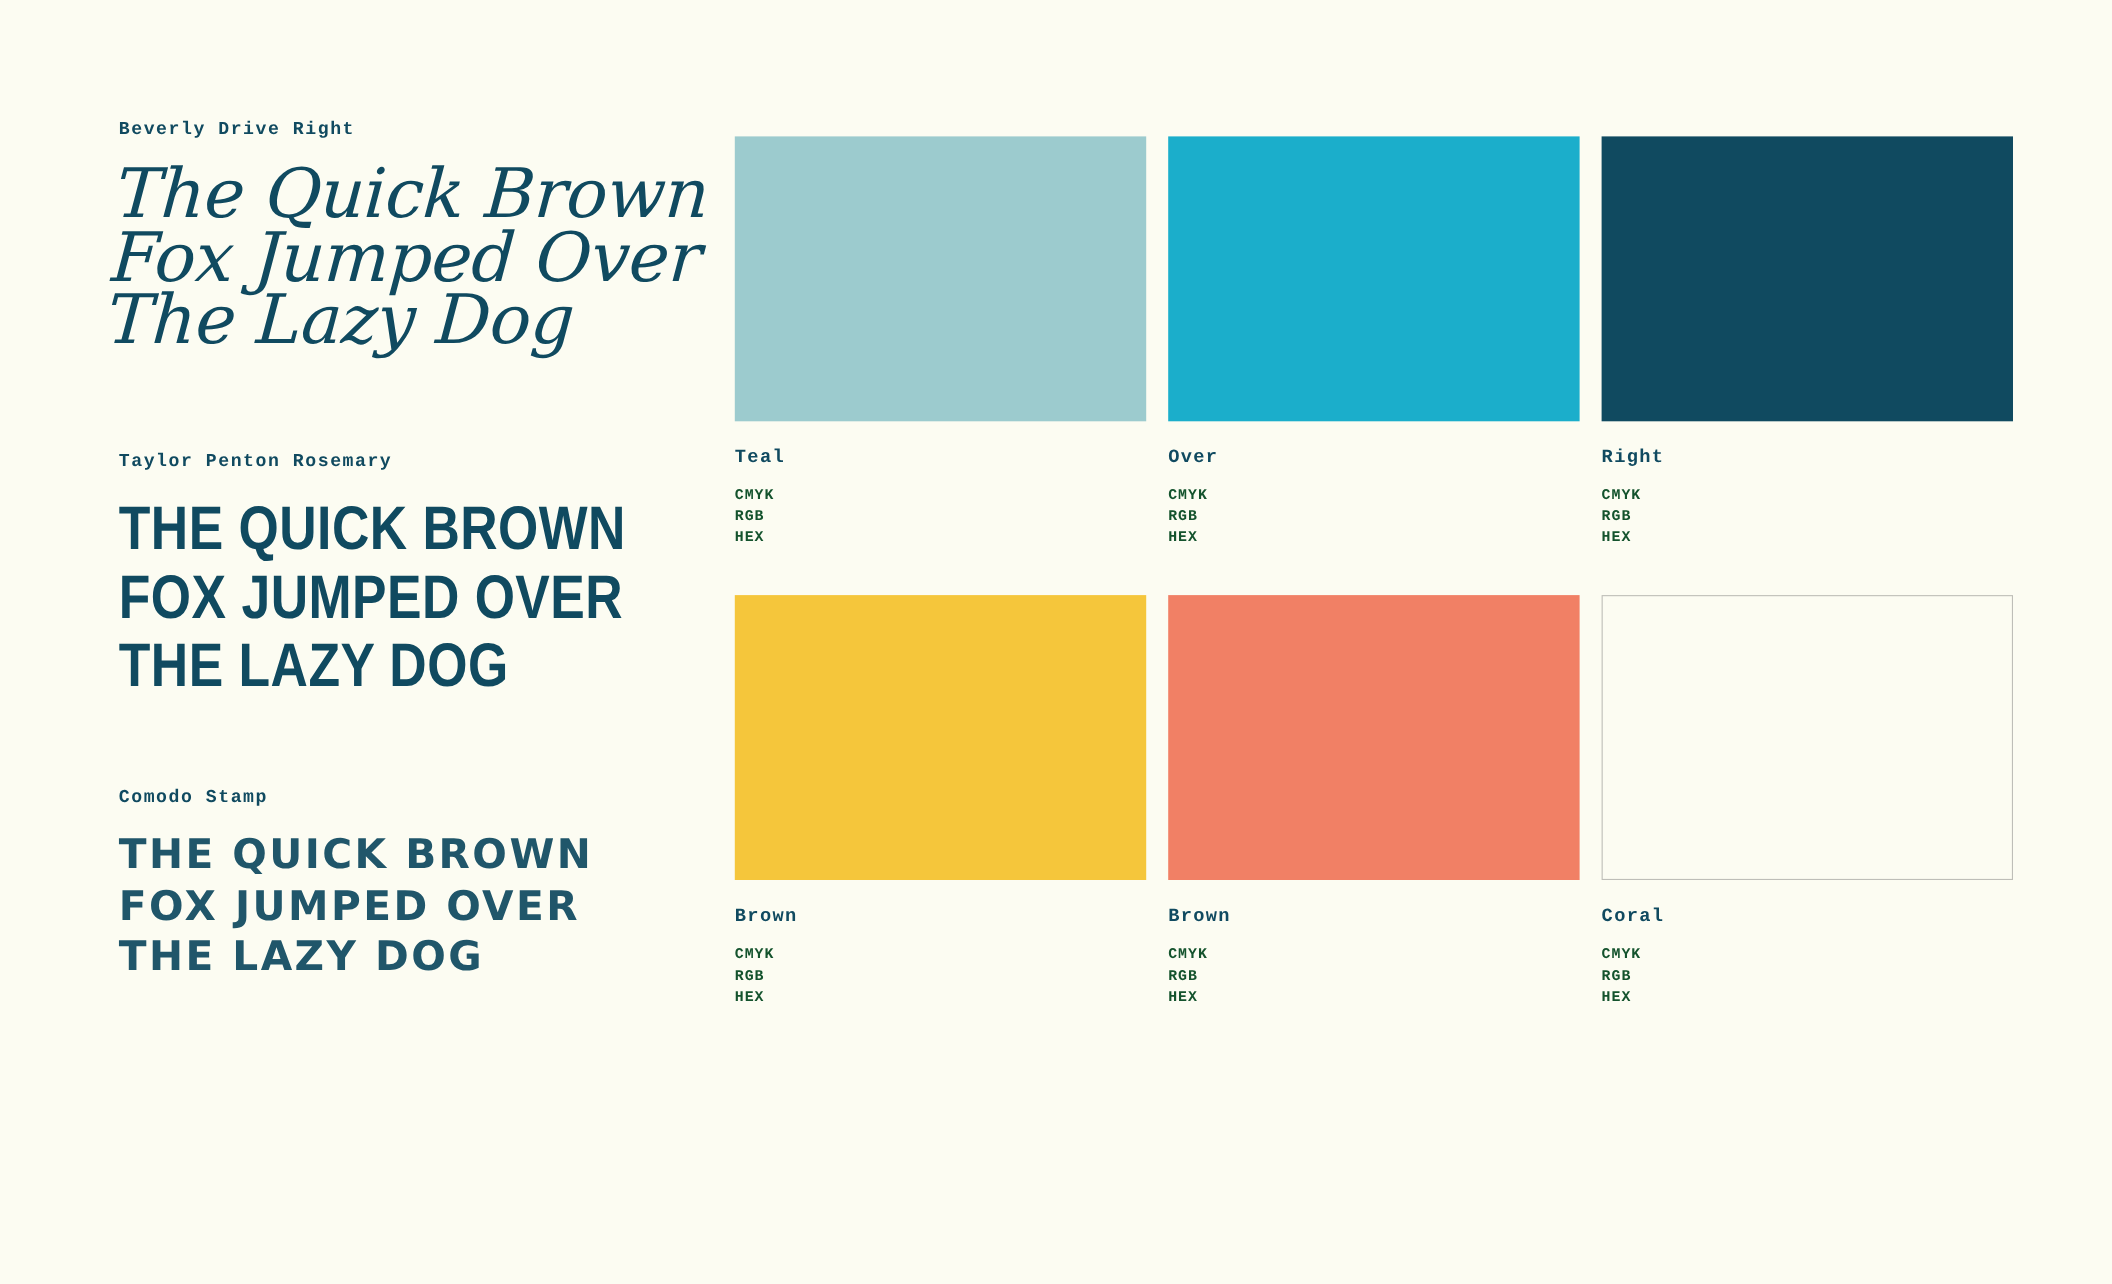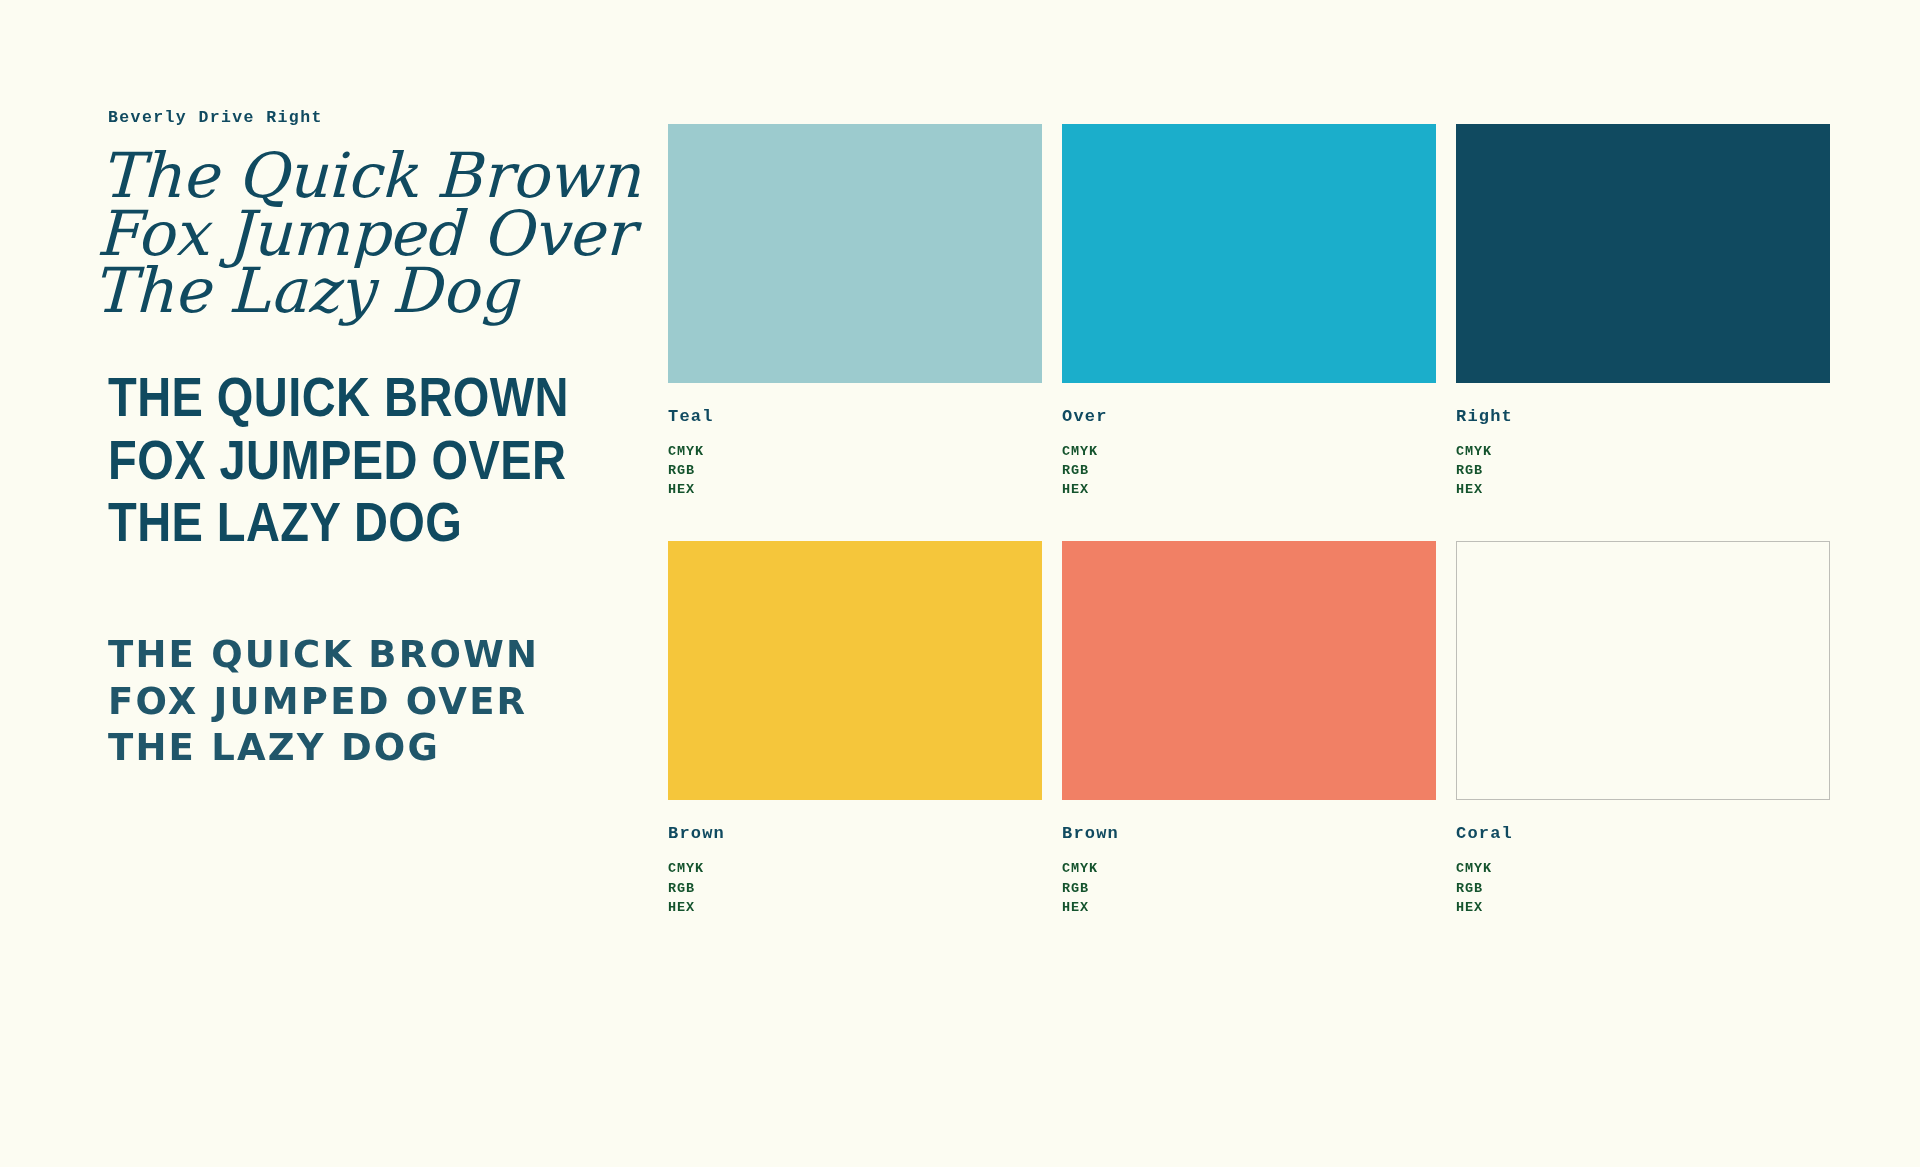--- a/index.html
+++ b/index.html
@@ -74,21 +74,21 @@
     font-weight:700;
     font-size:37px;
     line-height:1.26;
     letter-spacing:2.2px;
     color:#104A60;
     opacity:0.93;
     white-space:nowrap;
   }
   .specimen-stamp .ln { display:block; }
 
-  .type-block.script-block  { margin-bottom:46px; }
+  .type-block.script-block  { margin-bottom:90px; }
   .type-block.cond-block    { margin-bottom:78px; }
 
   
   .swatch-grid {
     position:absolute;
     left:668px;
     top:124px;
     width:1162px;
     display:grid;
     grid-template-columns:repeat(3, 374px);
@@ -140,28 +140,30 @@
     <div class="type-block script-block">
       <div class="font-label">Beverly Drive Right</div>
       <div class="specimen-script">
         <span class="ln">The Quick Brown</span>
         <span class="ln">Fox Jumped Over</span>
         <span class="ln">The Lazy Dog</span>
       </div>
     </div>
 
     <div class="type-block cond-block">
+      <div class="font-label">Taylor Penton Rosemary</div>
       <div class="specimen-condensed">
         <span class="ln">THE QUICK BROWN</span>
         <span class="ln">FOX JUMPED OVER</span>
         <span class="ln">THE LAZY DOG</span>
       </div>
     </div>
 
     <div class="type-block">
+      <div class="font-label">Comodo Stamp</div>
       <div class="specimen-stamp">
         <span class="ln">THE QUICK BROWN</span>
         <span class="ln">FOX JUMPED OVER</span>
         <span class="ln">THE LAZY DOG</span>
       </div>
     </div>
 
   </div>
 
   <div class="swatch-grid" id="swatch-grid">

